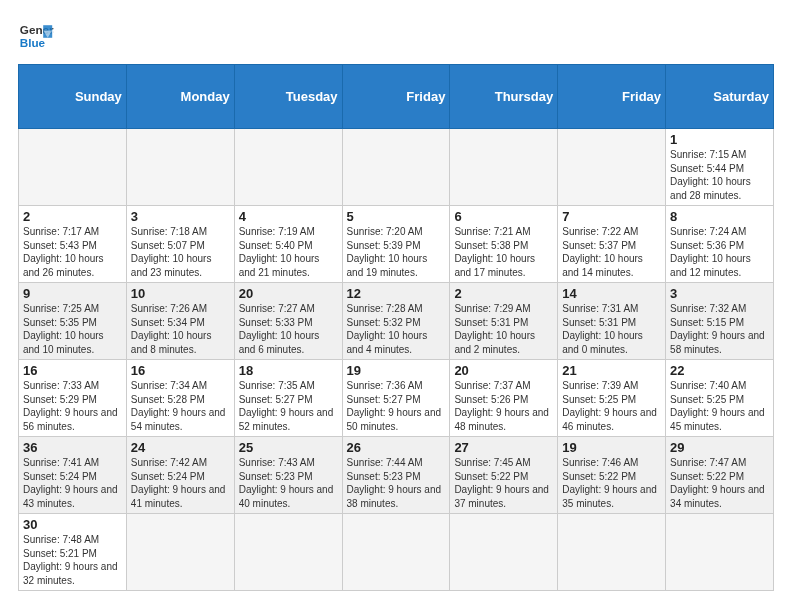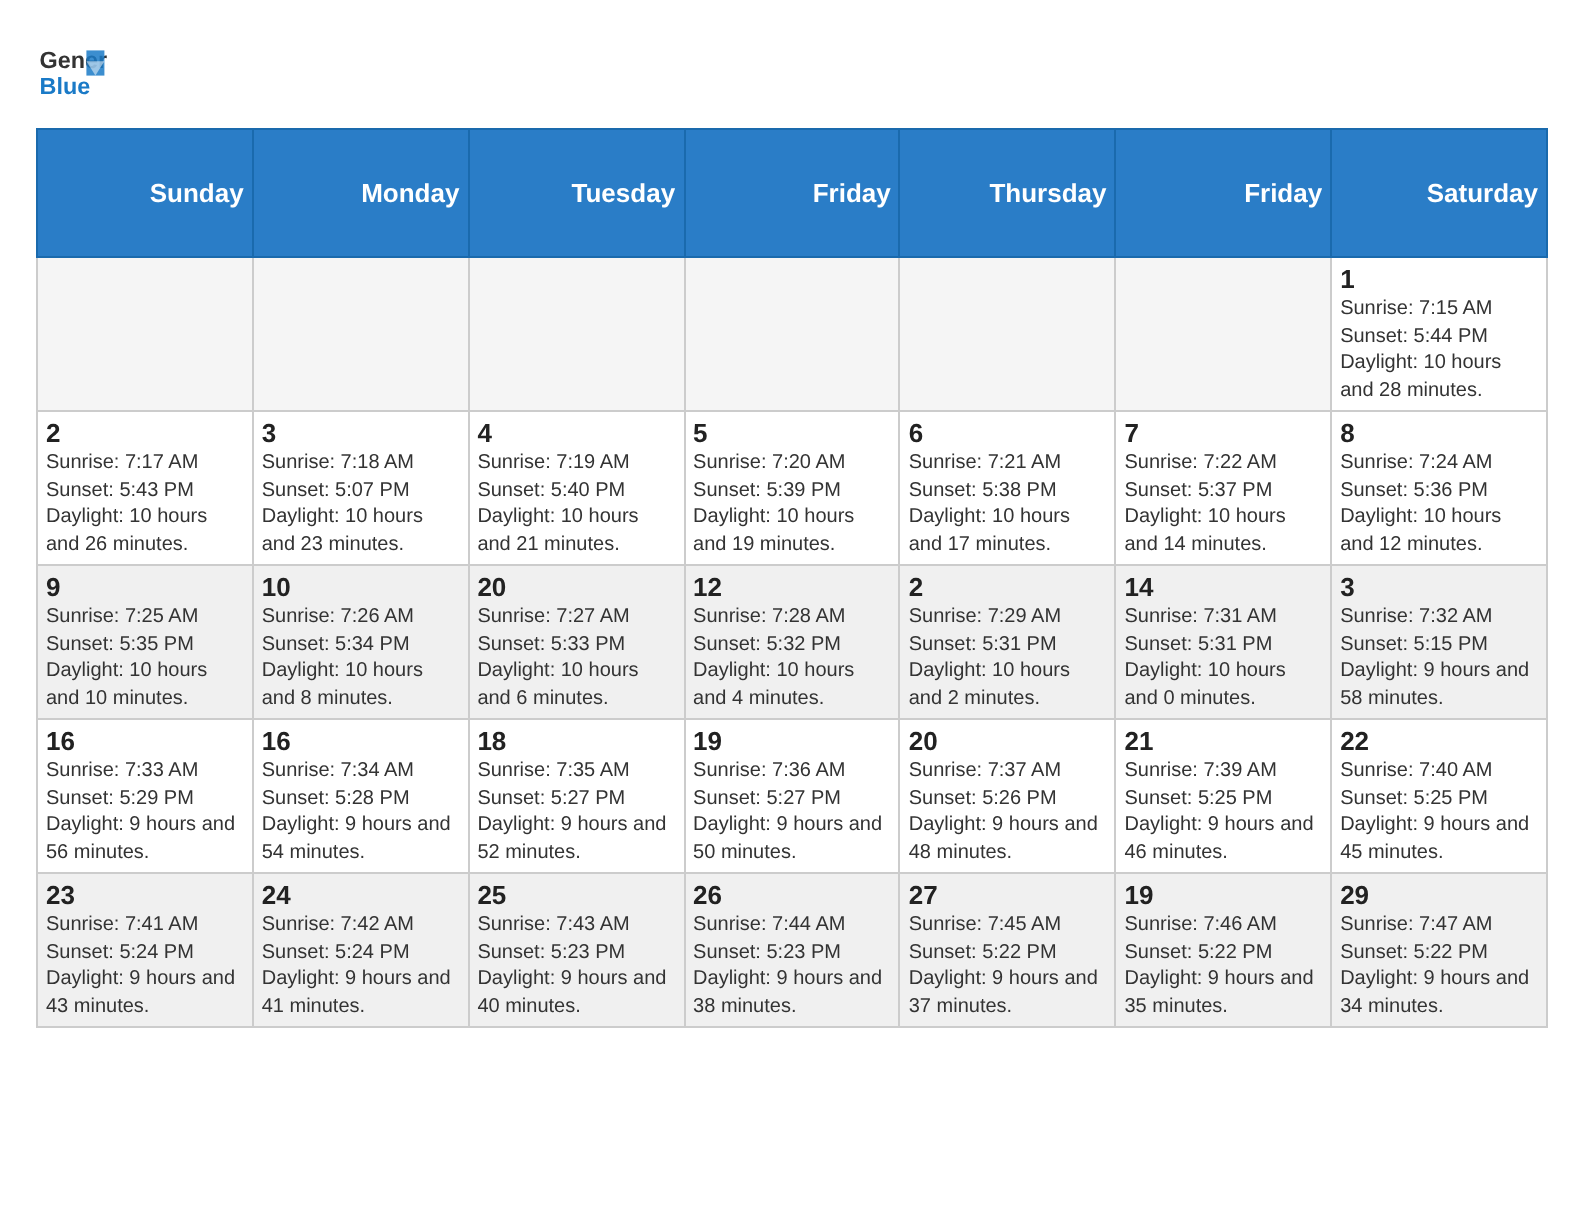--- a/index.html
+++ b/index.html
@@ -259,21 +259,21 @@
           </td>
           <td>
             <span class="day-num">22</span>
             <div class="day-info">Sunrise: 7:40 AM
 Sunset: 5:25 PM
 Daylight: 9 hours and 45 minutes.</div>
           </td>
         </tr>
         <tr class="row-shaded">
           <td>
-            <span class="day-num">23</span>
+            <span class="day-num">36</span>
             <div class="day-info">Sunrise: 7:41 AM
 Sunset: 5:24 PM
 Daylight: 9 hours and 43 minutes.</div>
           </td>
           <td>
             <span class="day-num">24</span>
             <div class="day-info">Sunrise: 7:42 AM
 Sunset: 5:24 PM
 Daylight: 9 hours and 41 minutes.</div>
           </td>
@@ -300,16 +300,30 @@
             <div class="day-info">Sunrise: 7:46 AM
 Sunset: 5:22 PM
 Daylight: 9 hours and 35 minutes.</div>
           </td>
           <td>
             <span class="day-num">29</span>
             <div class="day-info">Sunrise: 7:47 AM
 Sunset: 5:22 PM
 Daylight: 9 hours and 34 minutes.</div>
           </td>
+        </tr>
+        <tr>
+          <td>
+            <span class="day-num">30</span>
+            <div class="day-info">Sunrise: 7:48 AM
+Sunset: 5:21 PM
+Daylight: 9 hours and 32 minutes.</div>
+          </td>
+          <td class="empty"></td>
+          <td class="empty"></td>
+          <td class="empty"></td>
+          <td class="empty"></td>
+          <td class="empty"></td>
+          <td class="empty"></td>
         </tr>
       </tbody>
   </table>
 </div>
 
 </body></html>

